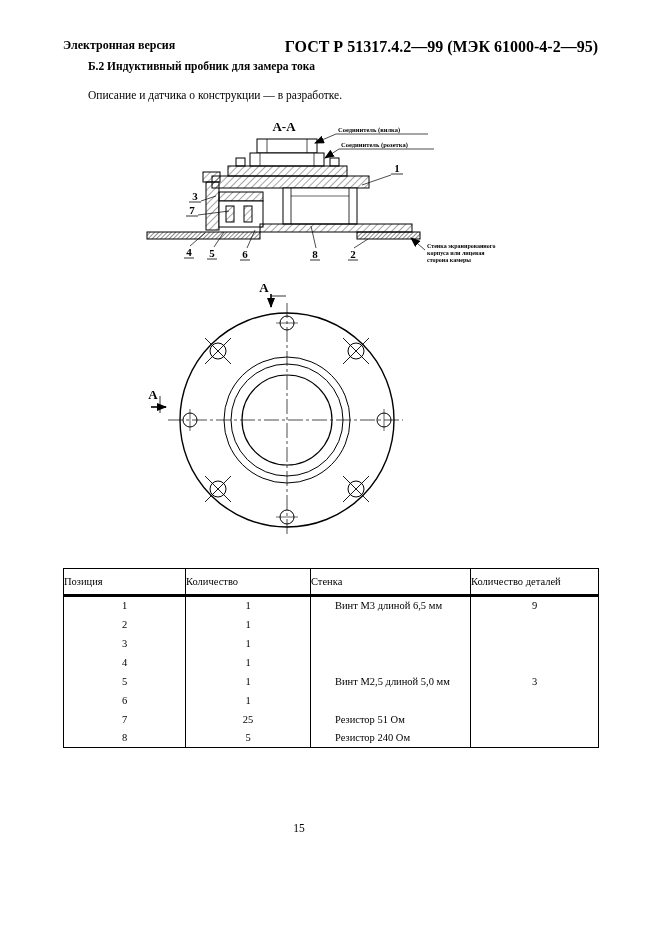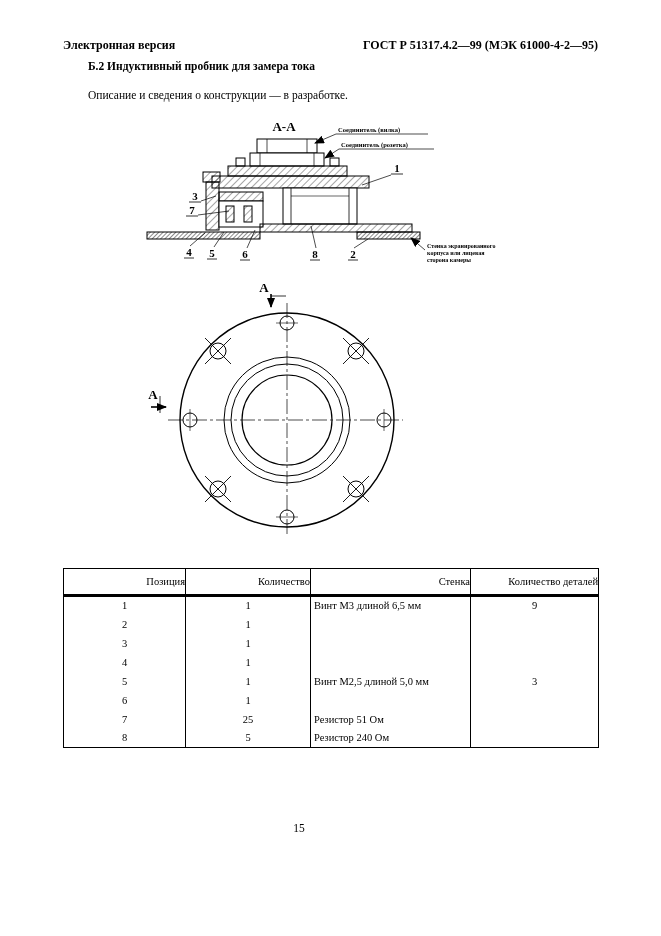--- a/index.html
+++ b/index.html
@@ -4,53 +4,53 @@
 <style>
   *{margin:0;padding:0;box-sizing:border-box}
   html,body{background:#e8e8e8}
   .page{
     position:relative;width:661px;height:936px;background:#ffffff;
     font-family:"Liberation Serif","DejaVu Serif",serif;color:#000;overflow:hidden;
     margin:0 auto;
   }
   .abs{position:absolute}
   .hdr-left{left:63px;top:38px;font-size:12px;font-weight:bold}
-  .hdr-right{left:0;top:38px;width:598px;text-align:right;font-size:12px;font-weight:bold}
+  .hdr-right{left:0;top:38px;width:598px;text-align:right;font-size:16px;font-weight:bold}
   .sec-heading{left:88px;top:60px;font-size:11.5px;font-weight:bold}
   .sec-body{left:88px;top:89px;font-size:11.5px}
   .fig-caption{left:0;top:765px;width:661px;text-align:center;font-size:10.5px}
   .pg-num{left:0;top:822px;width:598px;text-align:center;font-size:11.5px}
   svg.drawing{position:absolute;left:60px;top:108px;width:540px;height:436px}
 
   table.parts-table{
     position:absolute;left:63px;top:568px;width:535px;
     border-collapse:collapse;table-layout:fixed;
     font-size:10.5px;border:1.5px solid #000;
   }
   table.parts-table th{
     font-weight:normal;height:27px;border-bottom:3px solid #000;
-    border-left:1px solid #000;border-right:1px solid #000;text-align:right;
+    border-left:1px solid #000;border-right:1px solid #000;text-align:left;
   }
   table.parts-table td{
     height:19px;border-left:1px solid #000;border-right:1px solid #000;
     text-align:center;padding:0 6px;
   }
-  table.parts-table td.l{text-align:left;padding-left:3px}
+  table.parts-table td.l{text-align:left;padding-left:24px}
   col.c1{width:122px}col.c2{width:125px}col.c3{width:160px}col.c4{width:128px}
 </style>
 </head>
 <body>
 
 <div class="page">
 
   <div class="abs hdr-left">Электронная версия</div>
   <div class="abs hdr-right">ГОСТ Р 51317.4.2—99 (МЭК 61000-4-2—95)</div>
 
   <div class="abs sec-heading">Б.2  Индуктивный пробник для замера тока</div>
-  <div class="abs sec-body">Описание и сведения о конструкции — в разработке.</div>
+  <div class="abs sec-body">Описание и датчика о конструкции — в разработке.</div>
 
   <svg class="drawing" viewBox="60 108 540 436" xmlns="http://www.w3.org/2000/svg">
     <defs>
       <pattern id="hatch" width="5" height="5" patternUnits="userSpaceOnUse" patternTransform="rotate(45)">
         <line x1="0" y1="0" x2="0" y2="5" stroke="#000" stroke-width="0.7"></line>
       </pattern>
       <pattern id="hatch2" width="3" height="3" patternUnits="userSpaceOnUse" patternTransform="rotate(45)">
         <line x1="0" y1="0" x2="0" y2="3" stroke="#000" stroke-width="0.9"></line>
       </pattern>
       <marker id="arw" markerWidth="10" markerHeight="8" refX="9" refY="4" orient="auto" markerUnits="userSpaceOnUse">

